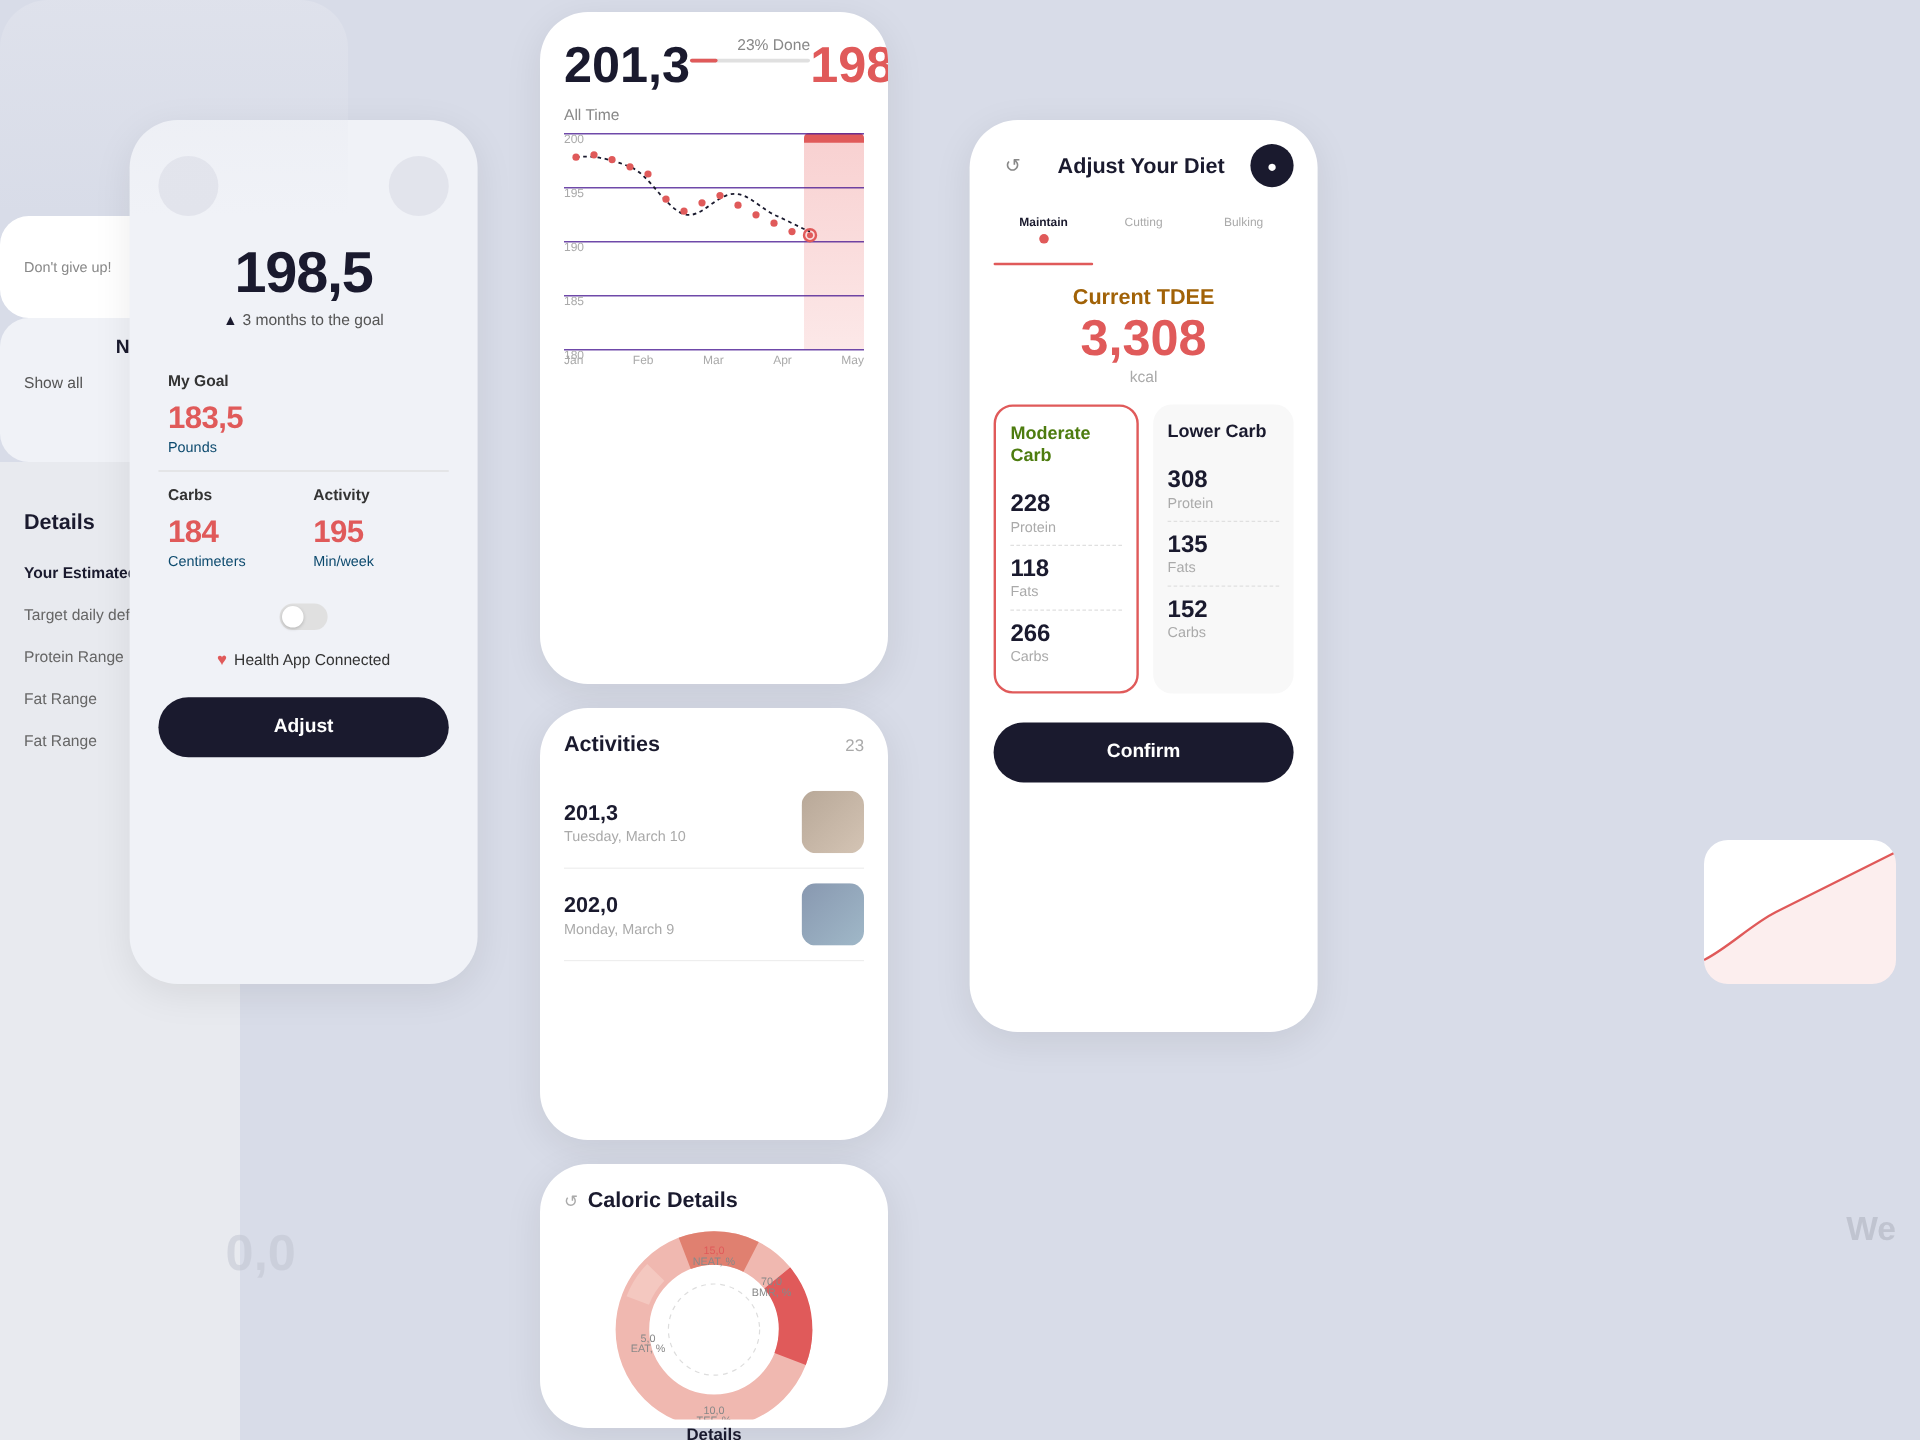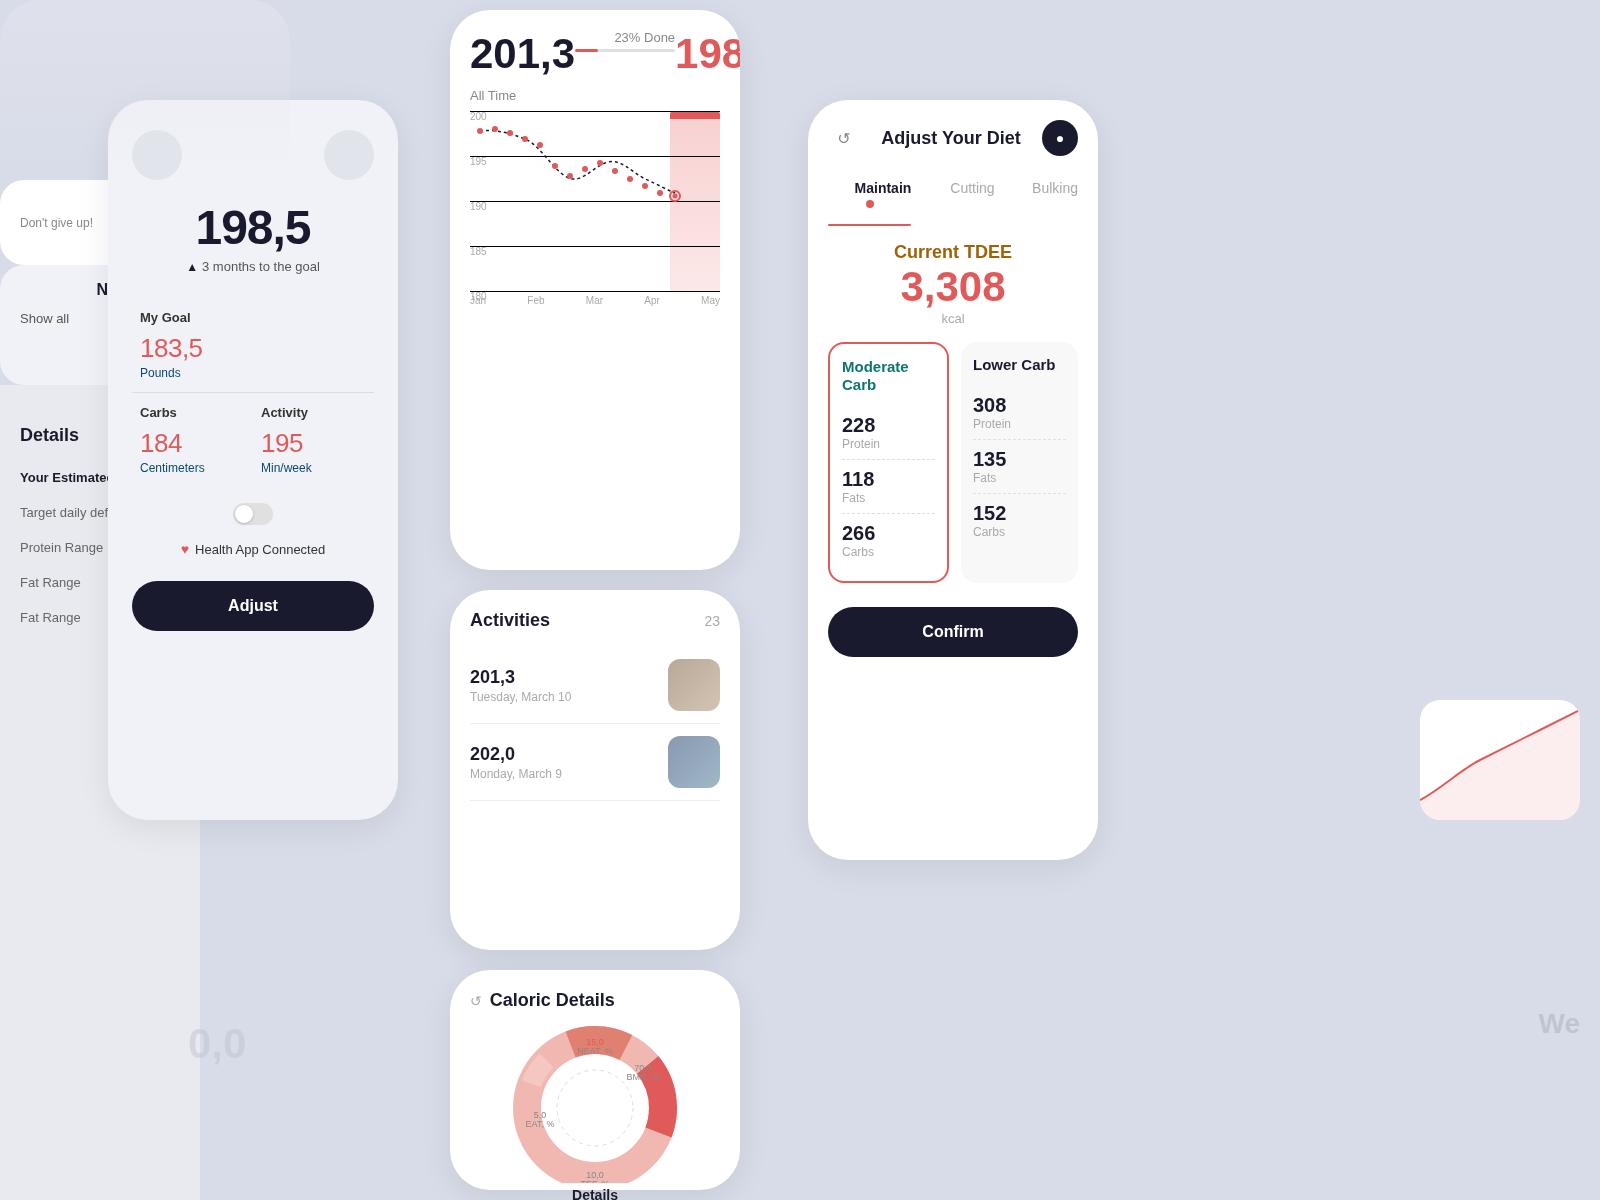--- a/index.html
+++ b/index.html
@@ -69,21 +69,21 @@
       padding: 12px 8px;
     }
     .stat-label {
       font-size: 13px;
       color: #333;
       font-weight: 600;
       margin-bottom: 8px;
     }
     .stat-value {
       font-size: 26px;
-      font-weight: 400;
+      font-weight: 700;
       color: #e05a5a;
       letter-spacing: -0.5px;
     }
     .stat-unit {
       font-size: 12px;
       color: #0c4a6e;
       margin-top: 2px;
     }
     .divider-h {
       width: 100%;
@@ -191,21 +191,21 @@
       width: 100%;
     }
     .chart-grid-lines {
       position: absolute;
       top: 0; left: 0; right: 0; bottom: 0;
     }
     .grid-line {
       position: absolute;
       left: 0; right: 0;
       height: 1px;
-      background: #000000;
+      background: #4c1d95;
     }
     .grid-label {
       position: absolute;
       left: 0;
       font-size: 10px;
       color: #aaa;
     }
     .chart-bar-highlight {
       position: absolute;
       right: 0;
@@ -334,23 +334,23 @@
       font-size: 14px;
       cursor: pointer;
     }
     .diet-tabs {
       display: flex;
       gap: 0;
       margin-bottom: 20px;
     }
     .diet-tab {
       flex: 1;
-      text-align: right;
+      text-align: center;
       padding: 8px 0;
-      font-size: 14px;
+      font-size: 10px;
       color: #aaa;
       cursor: pointer;
       position: relative;
     }
     .diet-tab.active {
       color: #1a1a2e;
       font-weight: 700;
     }
     .diet-tab.active::after {
       content: '';
@@ -398,21 +398,21 @@
       padding: 14px 12px;
       background: #f8f8f8;
     }
     .macro-card.highlighted {
       border: 2px solid #e05a5a;
       background: #fff;
     }
     .macro-card-title {
       font-size: 15px;
       font-weight: 800;
-      color: #0f766e;
+      color: #4d7c0f;
       margin-bottom: 12px;
       line-height: 1.2;
     }
     .macro-card-title.dark { color: #1a1a2e; }
     .macro-row {
       padding: 8px 0;
       border-bottom: 1px dashed #e0e0e0;
     }
     .macro-row:last-child { border-bottom: none; }
     .macro-num {

